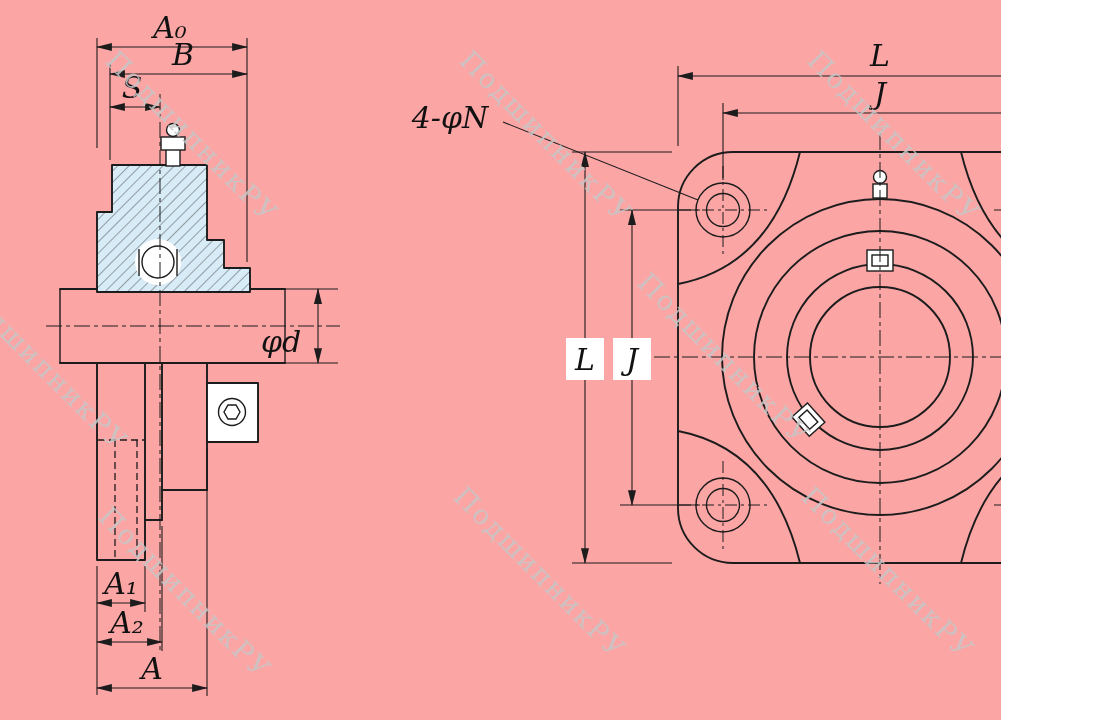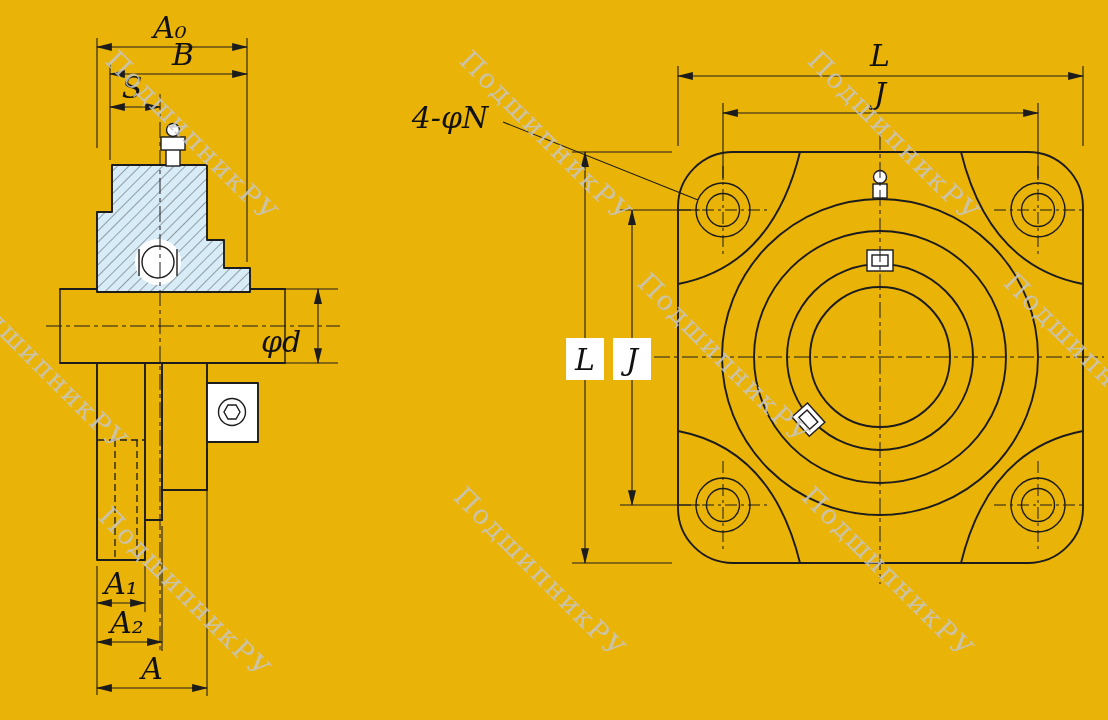--- a/index.html
+++ b/index.html
@@ -1,16 +1,16 @@
 <!DOCTYPE html>
 <html><head>
 <meta charset="utf-8">
 <style>
   html, body { margin: 0; padding: 0; background: #ffffff; }
-  .stage { width: 1108px; height: 720px; position: relative; background: #eab308; overflow: hidden; }
+  .stage { width: 1001px; height: 720px; position: relative; background: #fca5a5; overflow: hidden; }
   svg { display: block; }
   .outline  { stroke: #1c1c1c; stroke-width: 1.9; fill: none; stroke-linejoin: round; stroke-linecap: round; }
   .thin     { stroke: #1c1c1c; stroke-width: 1.4; fill: none; }
   .dimline  { stroke: #1c1c1c; stroke-width: 1.1; fill: none; }
   .extline  { stroke: #1c1c1c; stroke-width: 1.1; fill: none; }
   .cline    { stroke: #1c1c1c; stroke-width: 1; fill: none; stroke-dasharray: 16 4 4 4; }
   .cline-s  { stroke: #1c1c1c; stroke-width: 1; fill: none; stroke-dasharray: 12 4 3 4; }
   .hidden-l { stroke: #1c1c1c; stroke-width: 1.3; fill: none; stroke-dasharray: 7 4; }
   .whitefill{ fill: #ffffff; }
   .lbl { font: italic 30px "DejaVu Serif", serif; fill: #111111; }

